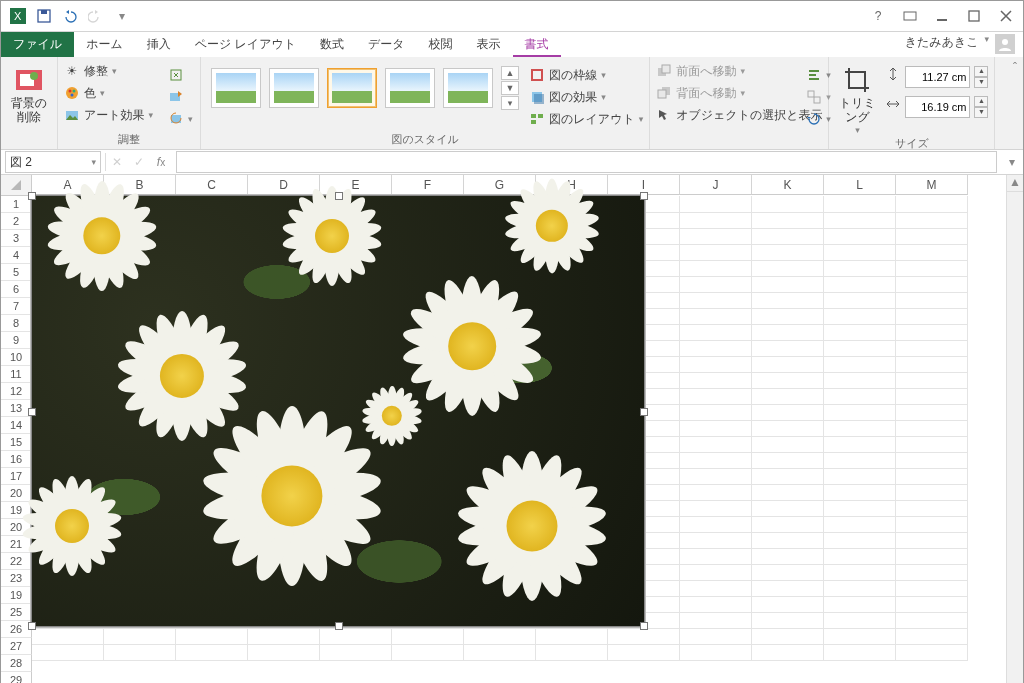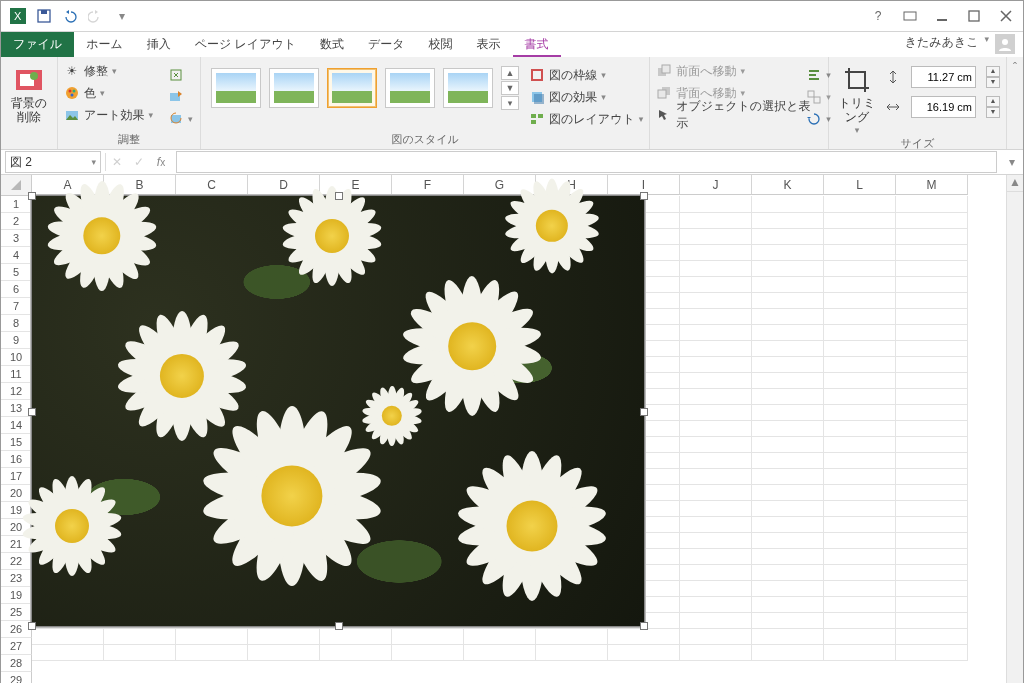--- a/index.html
+++ b/index.html
@@ -29,21 +29,21 @@
 .bigbtn .ic{width:32px;height:32px;display:flex;align-items:center;justify-content:center}
 .smallrow{display:flex;align-items:center;gap:4px;height:22px;font-size:12px;color:#444}
 .smallrow .ic{width:16px;height:16px;display:flex;align-items:center;justify-content:center}
 .dimrow{color:#9a9a9a}
 .gallery{display:flex;align-items:center;gap:8px;padding:6px 4px 0}
 .thumb{width:48px;height:38px;border:1px solid #c8c8c8;background:#fff;display:flex;align-items:flex-end;justify-content:center;position:relative}
 .thumb.sel{border:1px solid #f0a030;box-shadow:0 0 0 1px #f0c070 inset;background:#fff8e8}
 .thumb .sky{position:absolute;inset:4px;background:linear-gradient(#a9d4f5,#e9f5fd 60%,#7fb55a 60%)}
 .galnav{display:flex;flex-direction:column;gap:1px}
 .galnav div{width:16px;height:12px;border:1px solid #c8c8c8;background:#fff;font-size:9px;display:flex;align-items:center;justify-content:center;color:#666}
-.sizebox{display:flex;align-items:center;gap:10px}
+.sizebox{display:flex;align-items:flex-start;gap:4px}
 .sizebox input{width:58px;height:18px;border:1px solid #bbb;font-size:11px;text-align:right;padding-right:3px}
 .spin{display:flex;flex-direction:column}
 .spin div{width:12px;height:9px;border:1px solid #bbb;background:#f5f5f5;font-size:7px;line-height:7px;text-align:center;color:#555}
 
 .fbar{height:24px;display:flex;align-items:center;border-bottom:1px solid #d4d4d4;background:#fff}
 .namebox{width:86px;height:20px;border:1px solid #ccc;margin:0 4px;display:flex;align-items:center;padding:0 4px;font-size:12px;justify-content:space-between}
 .fxbtn{width:22px;height:22px;display:flex;align-items:center;justify-content:center;color:#888}
 .fxinput{flex:1;height:20px;border:1px solid #ccc;margin:0 4px}
 
 .gridwrap{flex:1;display:flex;overflow:hidden;position:relative}

